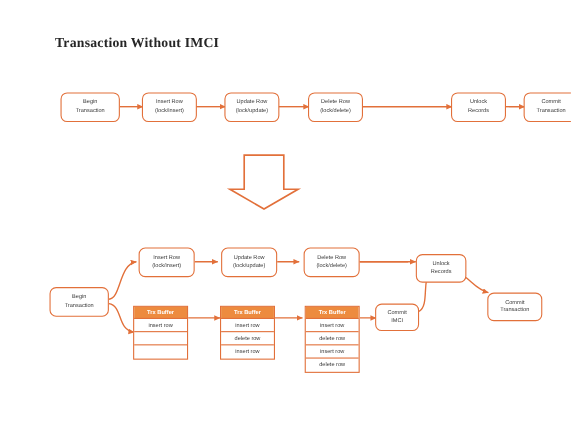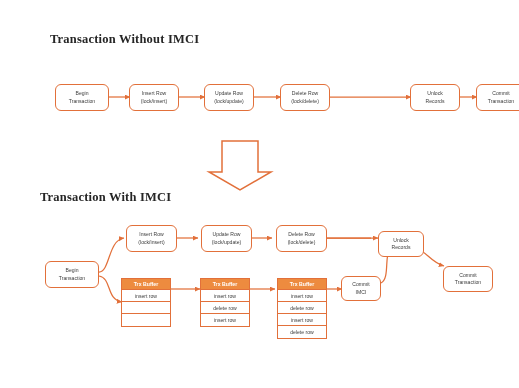--- a/index.html
+++ b/index.html
@@ -89,21 +89,20 @@
       <line x1="250" y1="289" x2="275" y2="289" marker-end="url(#ah)"></line>
       <line x1="327" y1="289" x2="342" y2="289" marker-end="url(#ah)"></line>
 
       <path d="M381,283 C390,278 384,258 390,247" marker-end="url(#ah)"></path>
 
       <path d="M414,247 C428,252 430,262 444,266" marker-end="url(#ah)"></path>
     </g>
   </svg>
 
   <div class="title" id="title-without">Transaction Without IMCI</div>
-  <div class="title" id="title-with">Transaction With IMCI</div>
 
   <div class="node" style="left:55px;top:84px;width:54px;height:27px;">
     <span>Begin
 Transaction</span>
   </div>
   <div class="node" style="left:129px;top:84px;width:50px;height:27px;">
     <span>Insert Row
 (lock/insert)</span>
   </div>
   <div class="node" style="left:204px;top:84px;width:50px;height:27px;">

